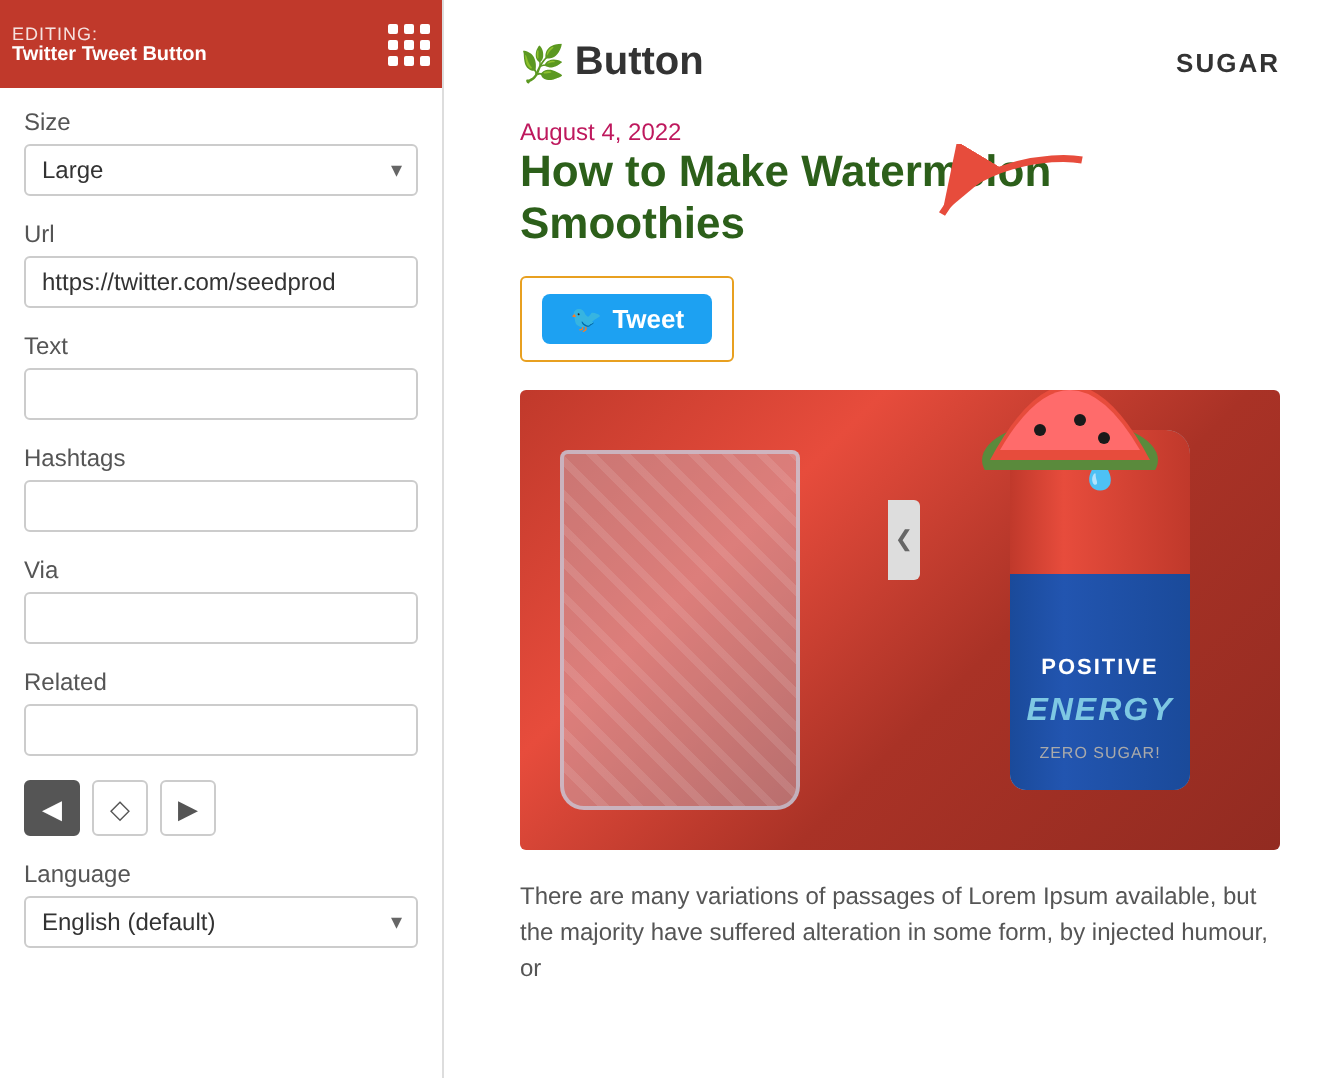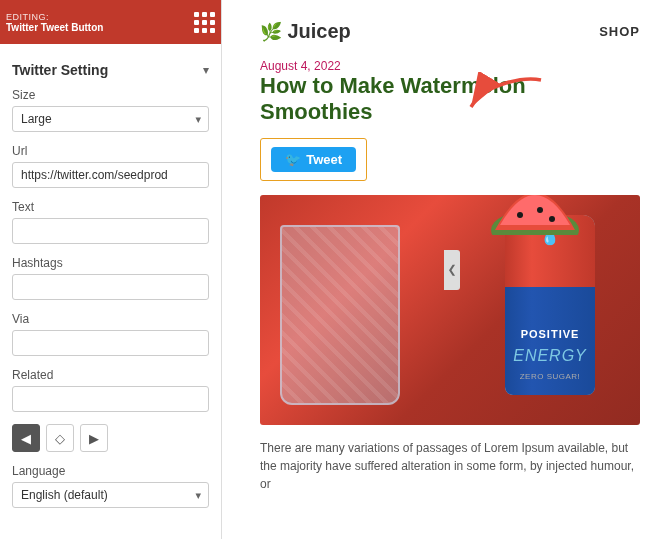--- a/index.html
+++ b/index.html
@@ -306,21 +306,21 @@
       text-transform: uppercase;
     }
     .can-text-energy {
       position: absolute;
       bottom: 30px;
       left: 0;
       right: 0;
       text-align: center;
       color: #7ec8e3;
       font-size: 16px;
-      font-weight: 400;
+      font-weight: 700;
       font-style: italic;
       letter-spacing: 1px;
       text-transform: uppercase;
     }
     .can-text-zero {
       position: absolute;
       bottom: 14px;
       left: 0;
       right: 0;
       text-align: center;
@@ -397,24 +397,20 @@
       <span></span>
         <span></span>
         <span></span>
       <span></span>
         <span></span>
         <span></span>
     </div>
   </div>
 
   <div id="settings-section">
-    <div class="section-header">
-      <span class="section-header-title">Twitter Setting</span>
-      <span class="chevron-icon">▾</span>
-    </div>
 
     <div class="field-group">
       <span class="field-label">Size</span>
       <div class="field-select-wrap">
         <select>
           <option>Small</option>
           <option>Medium</option>
           <option selected="">Large</option>
         </select>
       </div>
@@ -481,23 +477,23 @@
           <polygon points="0 0, 10 3.5, 0 7" fill="#e74c3c"></polygon>
         </marker>
       </defs>
       <path d="M75,8 C60,5 20,10 5,35" stroke="#e74c3c" stroke-width="3.5" fill="none" marker-end="url(#arrowhead)"></path>
     </svg>
   </div>
 
   <div id="site-header">
     <div id="logo-wrap">
       <span id="logo-leaf">🌿</span>
-      <span id="logo-text">Juicep</span>
-    </div>
-    <span id="shop-link">SHOP</span>
+      <span id="logo-text">Button</span>
+    </div>
+    <span id="shop-link">SUGAR</span>
   </div>
 
   <div id="post-date">August 4, 2022</div>
   <h1 id="post-title">How to Make Watermelon Smoothies</h1>
 
   <div id="tweet-btn-wrap">
     <button id="tweet-button">
       <span id="twitter-bird">🐦</span>
       <span>Tweet</span>
     </button>

